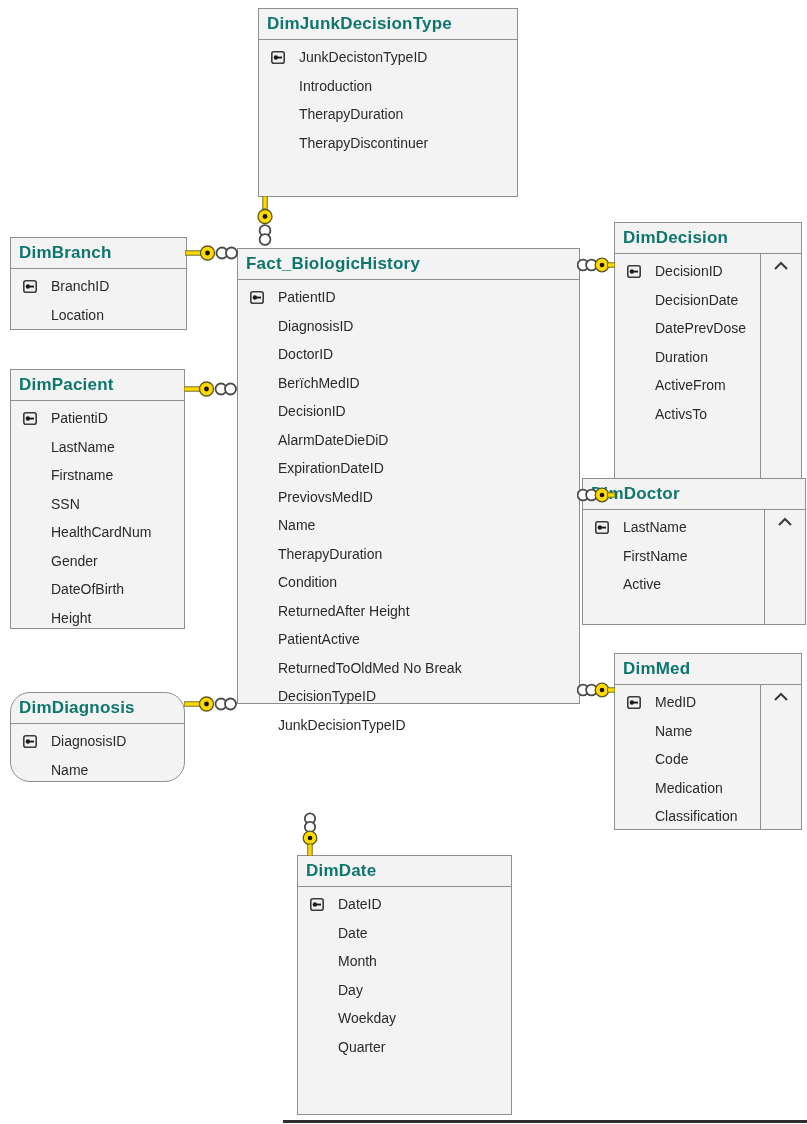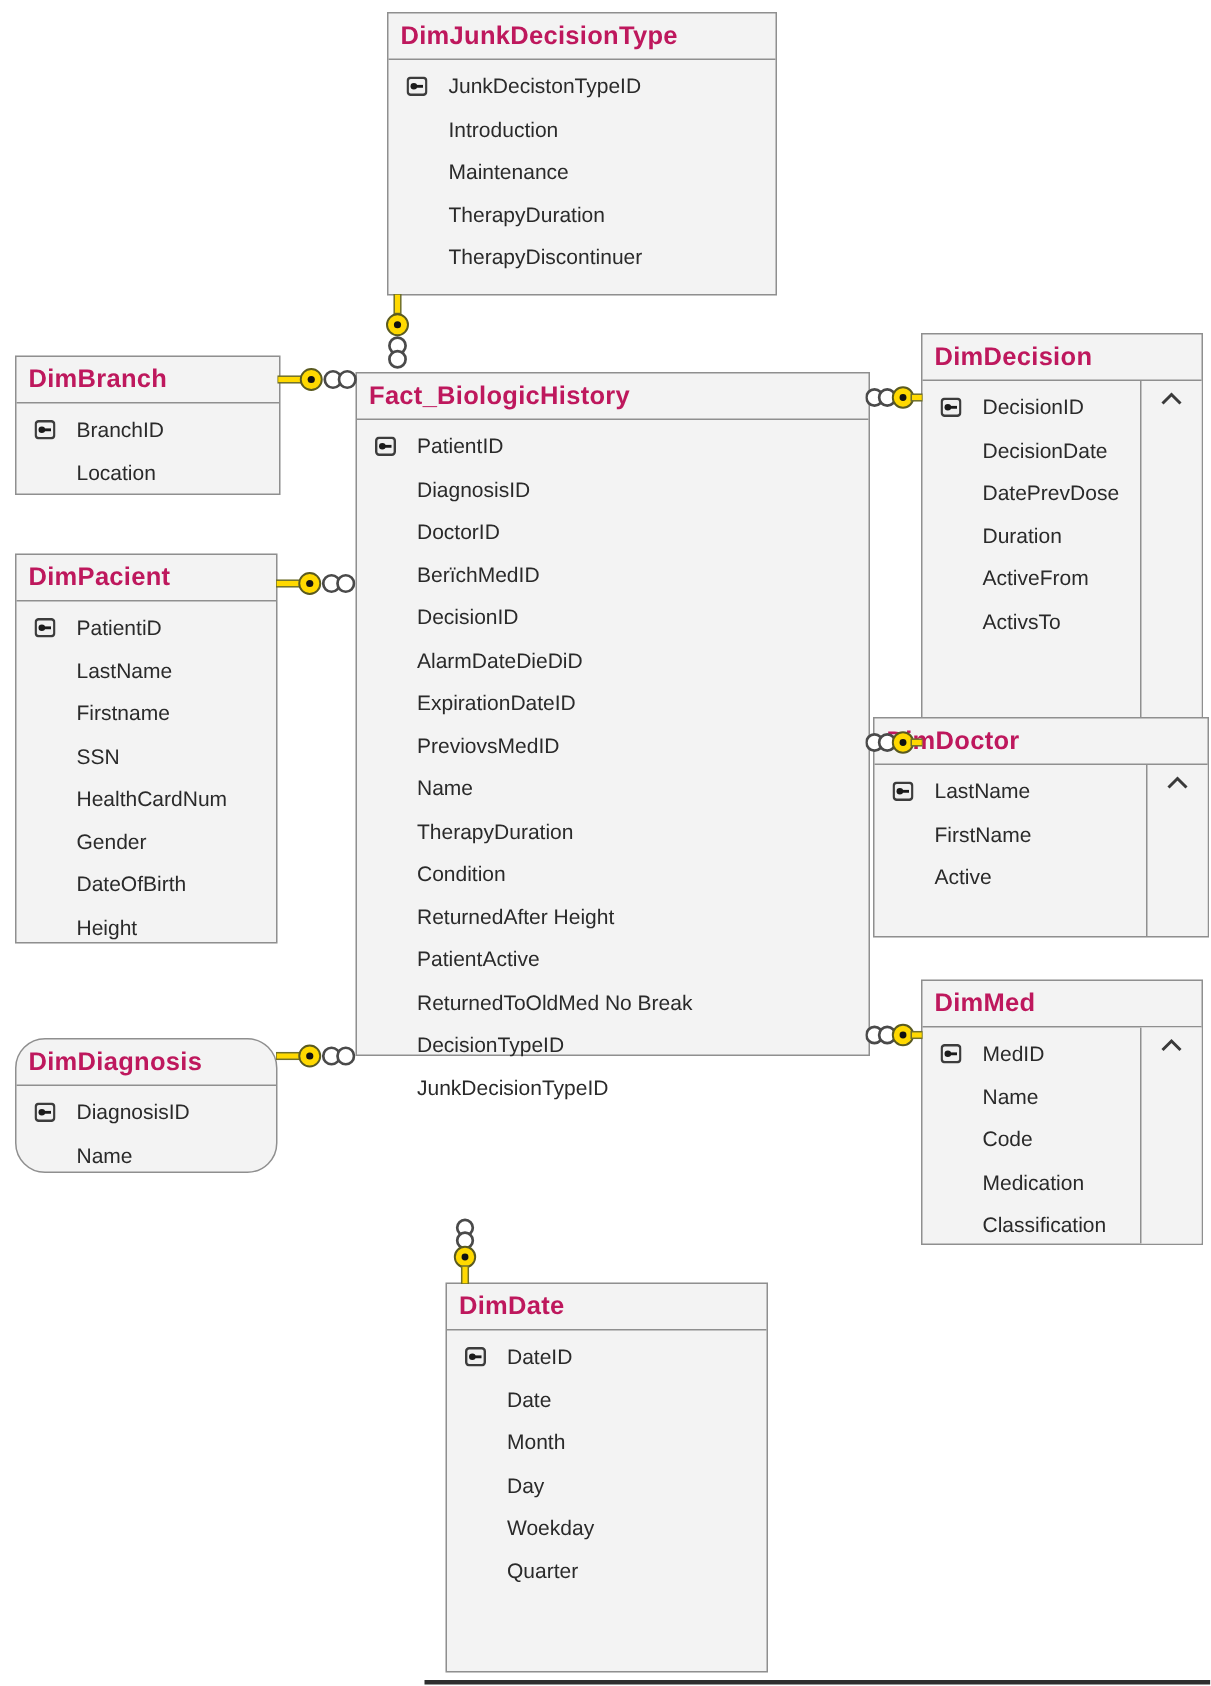--- a/index.html
+++ b/index.html
@@ -1,20 +1,20 @@
 <!DOCTYPE html>
 <html><head>
 <meta charset="utf-8">
 <style>
   html,body{margin:0;padding:0;background:#ffffff;}
   #stage{position:relative;width:807px;height:1124px;background:#ffffff;overflow:hidden;
          font-family:"Liberation Sans",sans-serif;}
   .tbl{position:absolute;background:#f3f3f3;border:1px solid #8f8f8f;box-sizing:border-box;}
   .tbl-header{height:31px;border-bottom:1px solid #8f8f8f;box-sizing:border-box;
-              padding:5px 8px 0 8px;font-size:17px;font-weight:bold;color:#be185d;
+              padding:5px 8px 0 8px;font-size:17px;font-weight:bold;color:#0f766e;
               letter-spacing:0.2px;white-space:nowrap;overflow:hidden;}
   .rows{padding-top:3px;}
   .row{height:28.5px;display:flex;align-items:center;padding-left:12px;
        font-size:14px;color:#2a2a2a;white-space:nowrap;}
   .pkicon{width:14px;height:13px;margin-right:14px;flex:0 0 14px;display:inline-block;}
   .pkspacer{width:28px;flex:0 0 28px;display:inline-block;}
   .flabel{display:inline-block;}
   .scrollcol{position:absolute;top:31px;right:0;bottom:0;width:41px;
              border-left:1px solid #8f8f8f;display:flex;justify-content:center;
              align-items:flex-start;box-sizing:border-box;background:#f3f3f3;}
@@ -39,24 +39,20 @@
               <rect x="6.4" y="5.6" width="4.6" height="1.9" fill="#1a1a1a"></rect>
             </svg></span>
           <span class="flabel">JunkDecistonTypeID</span>
         </div>
         <div class="row">
           <span class="pkspacer"></span>
           <span class="flabel">Introduction</span>
         </div>
         <div class="row">
           <span class="pkspacer"></span>
-          <span class="flabel">Maintenance</span>
-        </div>
-        <div class="row">
-          <span class="pkspacer"></span>
           <span class="flabel">TherapyDuration</span>
         </div>
         <div class="row">
           <span class="pkspacer"></span>
           <span class="flabel">TherapyDiscontinuer</span>
         </div>
       </div>
   </div>
 
   <div class="tbl" style="left:10px;top:237px;width:177px;height:93px;">

